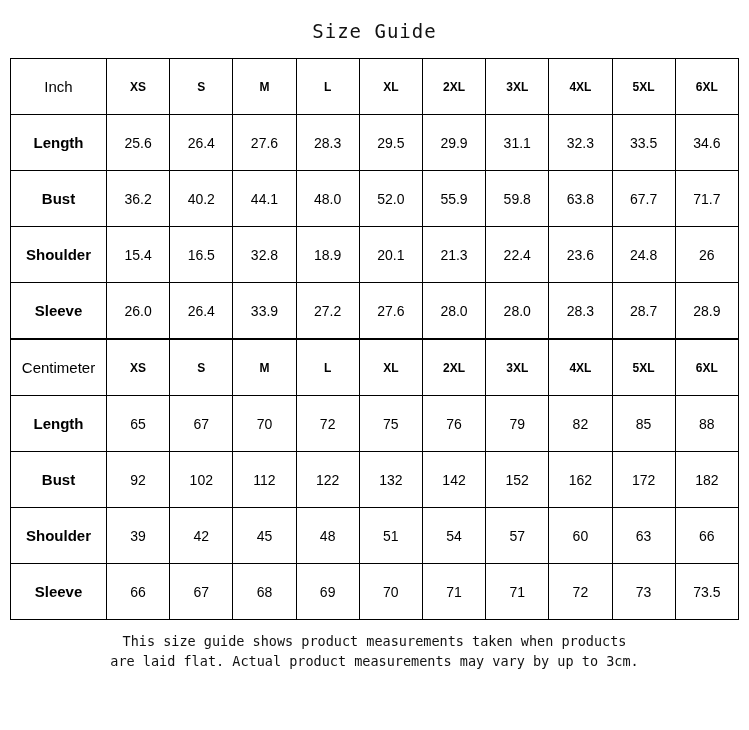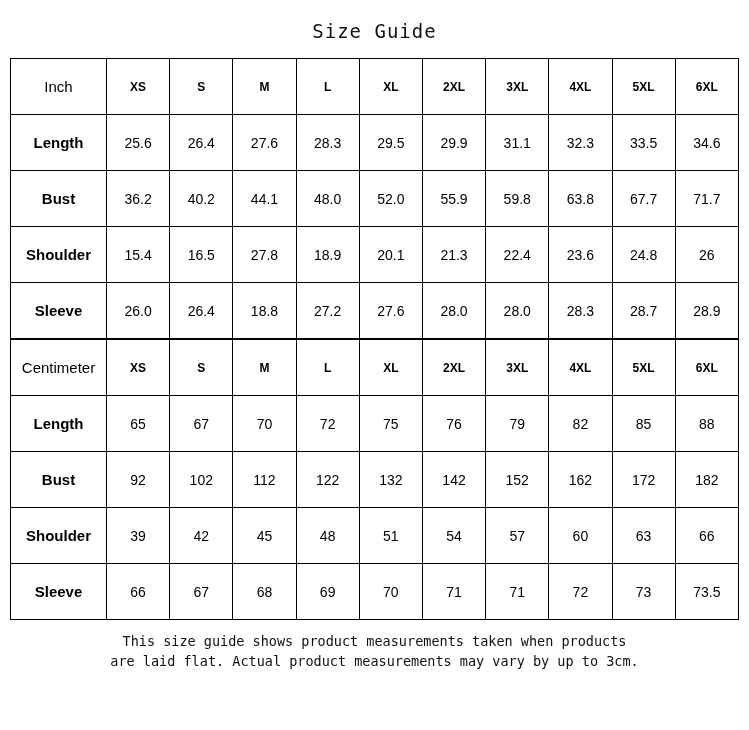--- a/index.html
+++ b/index.html
@@ -125,34 +125,34 @@
         <td class="val">55.9</td>
         <td class="val">59.8</td>
         <td class="val">63.8</td>
         <td class="val">67.7</td>
         <td class="val">71.7</td>
       </tr>
       <tr>
         <td class="rowhead">Shoulder</td>
         <td class="val">15.4</td>
         <td class="val">16.5</td>
-        <td class="val">27.8</td>
+        <td class="val">32.8</td>
         <td class="val">18.9</td>
         <td class="val">20.1</td>
         <td class="val">21.3</td>
         <td class="val">22.4</td>
         <td class="val">23.6</td>
         <td class="val">24.8</td>
         <td class="val">26</td>
       </tr>
       <tr>
         <td class="rowhead">Sleeve</td>
         <td class="val">26.0</td>
         <td class="val">26.4</td>
-        <td class="val">18.8</td>
+        <td class="val">33.9</td>
         <td class="val">27.2</td>
         <td class="val">27.6</td>
         <td class="val">28.0</td>
         <td class="val">28.0</td>
         <td class="val">28.3</td>
         <td class="val">28.7</td>
         <td class="val">28.9</td>
       </tr>
     </tbody>
   </table>

